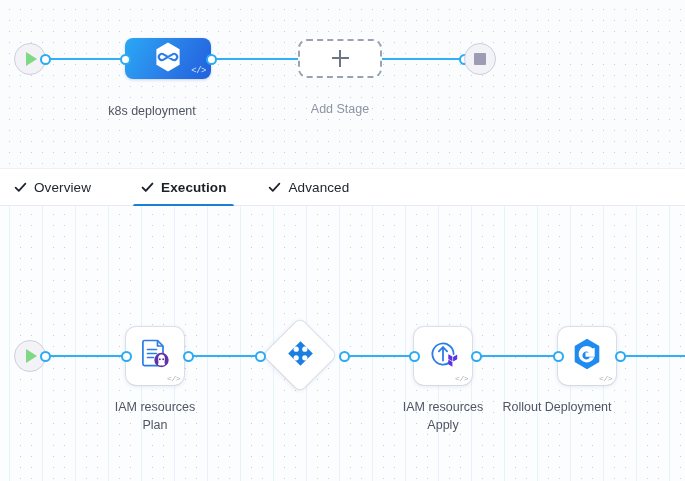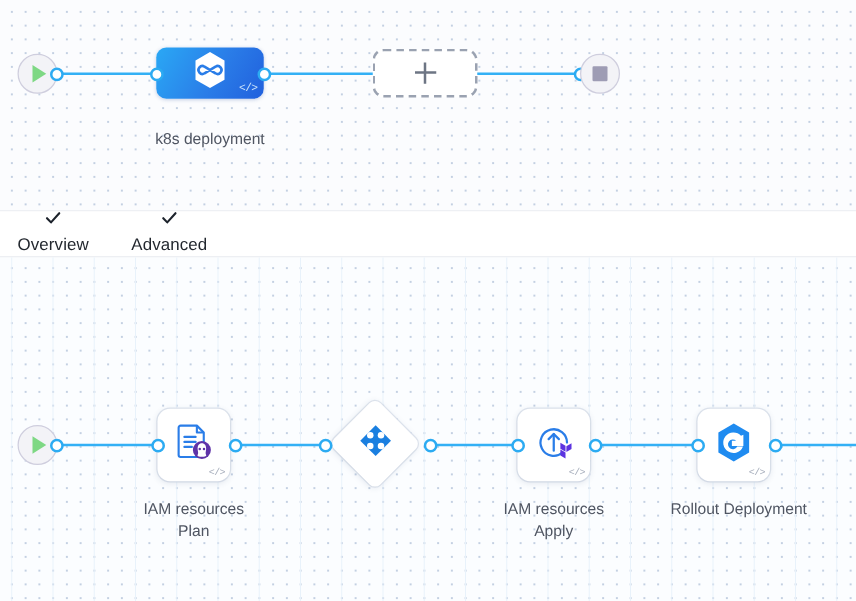--- a/index.html
+++ b/index.html
@@ -59,21 +59,20 @@
   .tab {
     position: relative;
     height: 38px;
     display: flex;
     align-items: center;
     gap: 7px;
     padding: 0 0 0 0;
     box-sizing: border-box;
     cursor: pointer;
     user-select: none;
-    flex-direction: column;
   }
   .tab .check {
     display: inline-block;
     width: 13px;
     height: 13px;
     position: relative;
     flex: none;
   }
   .tab .check svg { display: block; }
   .tab .tlabel {
@@ -243,45 +242,55 @@
         <path d="M17 2.6 L28.6 9.3 L28.6 24.7 L17 31.4 L5.4 24.7 L5.4 9.3 Z" fill="#ffffff"></path>
         <g fill="none" stroke="#2a7de8" stroke-width="2.1" stroke-linecap="round">
           <path d="M12.6 14.4 a3.1 3.1 0 1 0 0 5.2 l8.8 -5.2 a3.1 3.1 0 1 1 0 5.2 z"></path>
         </g>
       </svg>
     </span>
     <span class="codeglyph onblue">&lt;/&gt;</span>
   </div>
   <div class="port" style="left:120px; top:53.5px;"></div>
   <div class="port" style="left:206px; top:53.5px;"></div>
-  <div class="nodelabel" style="left:80px; top:102px; width:176px;">k8s deployment</div>
+  <div class="nodelabel" style="left:64px; top:102px; width:176px;">k8s deployment</div>
 
   <div class="add-stage-box" style="left:298px; top:39px; width:84px; height:39px;">
     <span class="plus"></span>
   </div>
+  <div class="nodelabel muted" style="left:252px; top:100px; width:176px;">Add Stage</div>
 
   <div class="port" style="left:459px; top:53.5px;"></div>
   <div class="endcap" style="left:464px; top:43px;">
     <div class="sq-stop"></div>
   </div>
 </div>
 
 <div id="tabbar">
   <div class="tab" style="margin-left:14px;">
     <span class="check">
       <svg width="13" height="13" viewBox="0 0 13 13">
           <path d="M1.6 6.6 L4.8 9.9 L11.4 2.6" fill="none" stroke="#1d232c" stroke-width="1.7" stroke-linecap="round" stroke-linejoin="round"></path>
         </svg>
     </span>
     <span class="tlabel">Overview</span>
 
   </div>
 
 
 
+  <div class="tab active" style="margin-left:42px; padding:0 8px;">
+    <span class="check">
+      <svg width="13" height="13" viewBox="0 0 13 13">
+          <path d="M1.6 6.6 L4.8 9.9 L11.4 2.6" fill="none" stroke="#1d232c" stroke-width="1.9" stroke-linecap="round" stroke-linejoin="round"></path>
+        </svg>
+    </span>
+    <span class="tlabel">Execution</span>
+    <span class="underline"></span>
+  </div>
 
   <div class="tab" style="margin-left:34px;">
     <span class="check">
       <svg width="13" height="13" viewBox="0 0 13 13">
           <path d="M1.6 6.6 L4.8 9.9 L11.4 2.6" fill="none" stroke="#1d232c" stroke-width="1.7" stroke-linecap="round" stroke-linejoin="round"></path>
         </svg>
     </span>
     <span class="tlabel">Advanced</span>
 
   </div>
@@ -362,14 +371,14 @@
     <span style="display:block;">
       <svg width="34" height="34" viewBox="0 0 34 34">
         <path d="M17 1.8 L29.3 9 L29.3 25 L17 32.2 L4.7 25 L4.7 9 Z" fill="#1f8bf0"></path>
         <path d="M22.8 11.6 a8.2 8.2 0 1 0 1.6 8.6 l-4.6 0 a3.9 3.9 0 1 1 -.9 -4.6 l-3.4 0 l0 4.2 l9.2 0 l0 -9.1 z" fill="#ffffff"></path>
       </svg>
     </span>
     <span class="codeglyph">&lt;/&gt;</span>
   </div>
   <div class="port" style="left:553px; top:144.5px;"></div>
   <div class="port" style="left:615px; top:144.5px;"></div>
-  <div class="nodelabel" style="left:529px; top:192px; width:124px;">Rollout Deployment</div>
+  <div class="nodelabel" style="left:495px; top:192px; width:124px;">Rollout Deployment</div>
 </div>
 
 </body></html>

